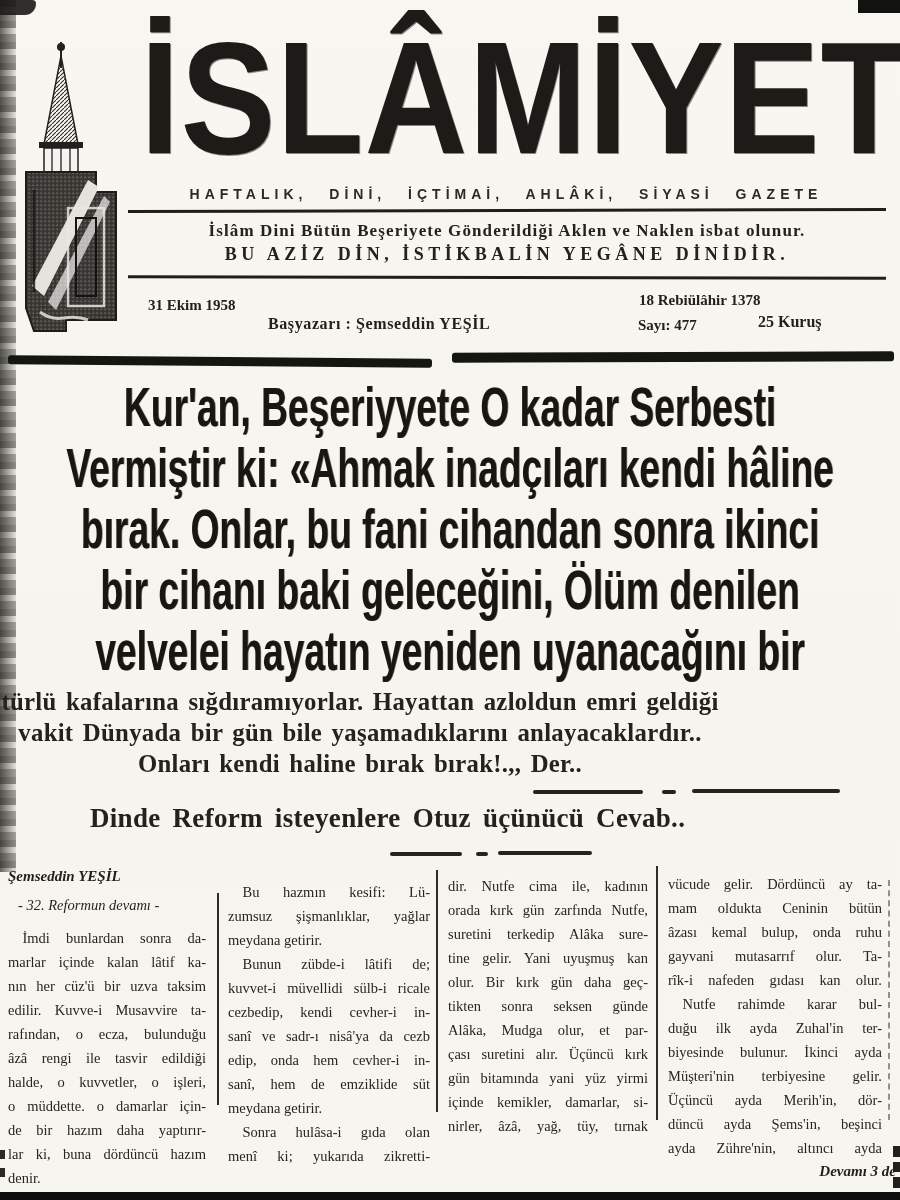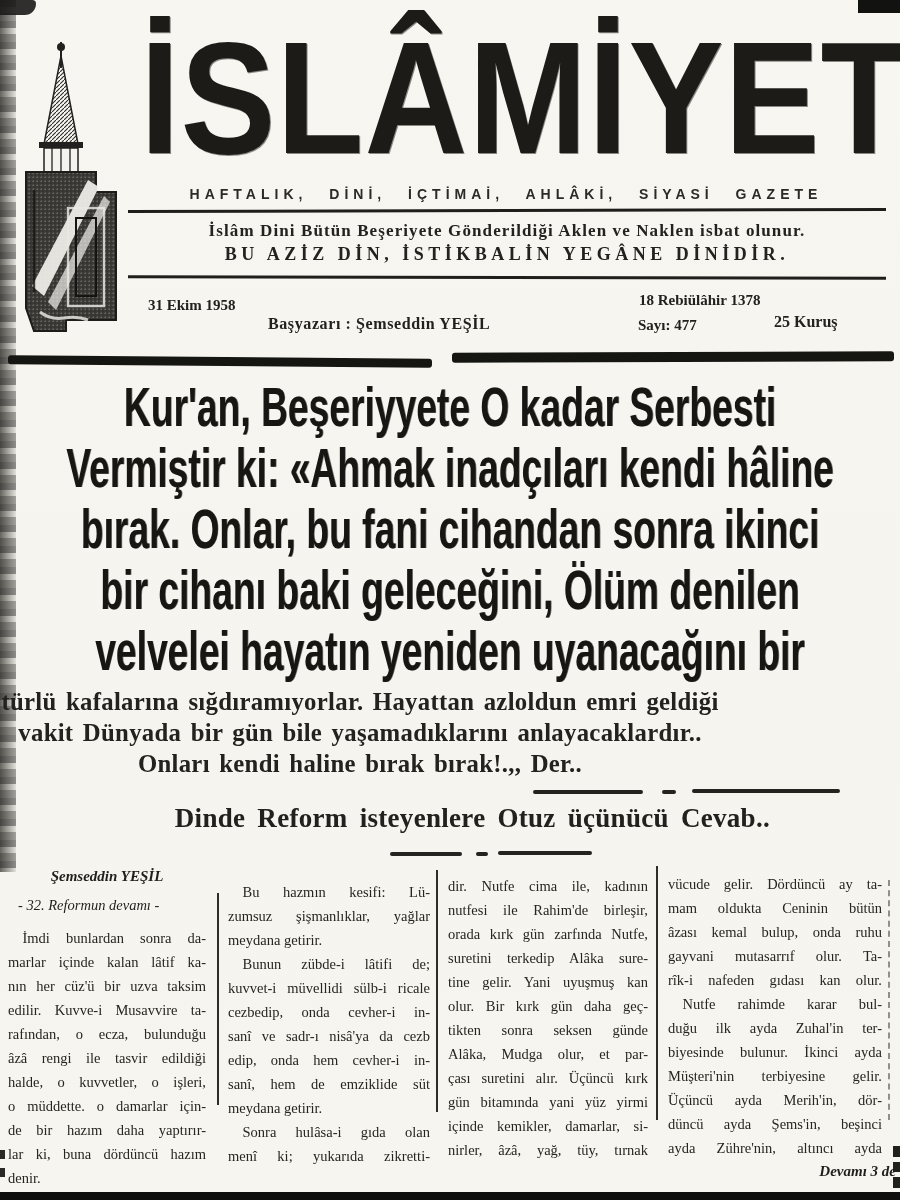--- a/index.html
+++ b/index.html
@@ -32,44 +32,44 @@
   .rule-b{left:128px;top:276px;width:758px;transform:rotate(.1deg);}
   .slogan1{left:130px;top:221px;width:754px;text-align:center;
     font-size:17px;font-weight:bold;letter-spacing:1.1px;color:#23221e;}
   .slogan2{left:130px;top:244px;width:754px;text-align:center;
     font-size:18px;font-weight:bold;letter-spacing:4.5px;color:#23221e;}
   .dl{font-weight:bold;color:#22211d;}
   .date-left{left:148px;top:297px;font-size:15px;}
   .date-hijri{left:616px;top:292px;font-size:15px;margin-left:23px;}
   .editor{left:268px;top:315px;font-size:16px;letter-spacing:.6px;}
   .issue{left:638px;top:317px;font-size:15px;}
-  .price{left:758px;top:313px;font-size:16px;margin-left:16px;}
+  .price{left:758px;top:313px;font-size:16px;}
   .thickbar{background:#151512;border-radius:3px;}
   .tb1{left:8px;top:357px;width:424px;height:9px;transform:rotate(.5deg);}
   .tb2{left:452px;top:352px;width:442px;height:10px;transform:rotate(-.2deg);}
   
   .headline{left:0;top:376px;width:900px;}
   .headline .tline{
     position:relative;left:50%;width:max-content;white-space:nowrap;
     font-family:"Liberation Sans",sans-serif;font-weight:bold;font-size:51px;line-height:61px;
     color:#171613;transform:translateX(-50%) scale(.73,1.1);
     text-shadow:1px 0 0 rgba(23,22,19,.55);}
   .subhead{left:0;top:686px;width:720px;}
   .subhead .tline{
     position:relative;left:50%;width:max-content;white-space:nowrap;
     font-weight:bold;font-size:25px;line-height:31px;word-spacing:3px;letter-spacing:.3px;
     color:#23221e;transform:translateX(-50%) scale(.99,1.04);}
   .divseg{background:#24231f;height:4px;border-radius:2px;}
-  .section-title{left:90px;top:803px;width:680px;text-align:right;
+  .section-title{left:90px;top:803px;width:680px;text-align:left;
     font-size:27px;font-weight:bold;word-spacing:5px;letter-spacing:.3px;color:#22211d;}
   
   .col{font-size:14.5px;line-height:24px;color:#26251f;}
   .col .tline{white-space:nowrap;text-align:justify;text-align-last:justify;}
   .col .tline.short{text-align-last:left;}
-  .byline{left:8px;top:868px;width:198px;text-align:center;padding-right:4px;
+  .byline{left:8px;top:868px;width:198px;text-align:left;padding-right:4px;
     font-style:italic;font-weight:bold;font-size:15px;}
   .series-note{left:8px;top:897px;width:198px;padding-left:10px;font-style:italic;font-size:14.5px;}
   .col1{left:8px;top:926px;width:198px;}
   .col2{left:228px;top:880px;width:202px;}
   .col3{left:448px;top:874px;width:200px;}
   .col4{left:668px;top:872px;width:214px;}
   .continuation{left:700px;top:1163px;width:196px;text-align:right;
     font-style:italic;font-weight:bold;font-size:15px;}
   .sep{width:2px;background:#2d2c28;}
   .sep1{left:217px;top:893px;height:212px;}
@@ -173,31 +173,30 @@
       <div class="tline">de bir hazım daha yaptırır-</div>
       <div class="tline">lar ki, buna dördüncü hazım</div>
       <div class="tline short">denir.</div>
     </div>
   <div class="abs col col2">
       <div class="tline"> Bu hazmın kesifi: Lü-</div>
       <div class="tline">zumsuz şişmanlıklar, yağlar</div>
       <div class="tline short">meydana getirir.</div>
       <div class="tline"> Bunun zübde-i lâtifi de;</div>
       <div class="tline">kuvvet-i müvellidi sülb-i ricale</div>
-      <div class="tline">cezbedip, onda cevher-i in-</div>
+      <div class="tline">cezbedip, kendi cevher-i in-</div>
       <div class="tline">sanî ve sadr-ı nisâ'ya da cezb</div>
       <div class="tline">edip, onda hem cevher-i in-</div>
       <div class="tline">sanî, hem de emziklide süt</div>
       <div class="tline short">meydana getirir.</div>
       <div class="tline"> Sonra hulâsa-i gıda olan</div>
       <div class="tline">menî ki; yukarıda zikretti-</div>
     </div>
   <div class="abs col col3">
       <div class="tline">dir. Nutfe cima ile, kadının</div>
-      <div class="tline">nutfesi ile Rahim'de birleşir,</div>
       <div class="tline">orada kırk gün zarfında Nutfe,</div>
       <div class="tline">suretini terkedip Alâka sure-</div>
       <div class="tline">tine gelir. Yani uyuşmuş kan</div>
       <div class="tline">olur. Bir kırk gün daha geç-</div>
       <div class="tline">tikten sonra seksen günde</div>
       <div class="tline">Alâka, Mudga olur, et par-</div>
       <div class="tline">çası suretini alır. Üçüncü kırk</div>
       <div class="tline">gün bitamında yani yüz yirmi</div>
       <div class="tline">içinde kemikler, damarlar, si-</div>
       <div class="tline">nirler, âzâ, yağ, tüy, tırnak</div>

